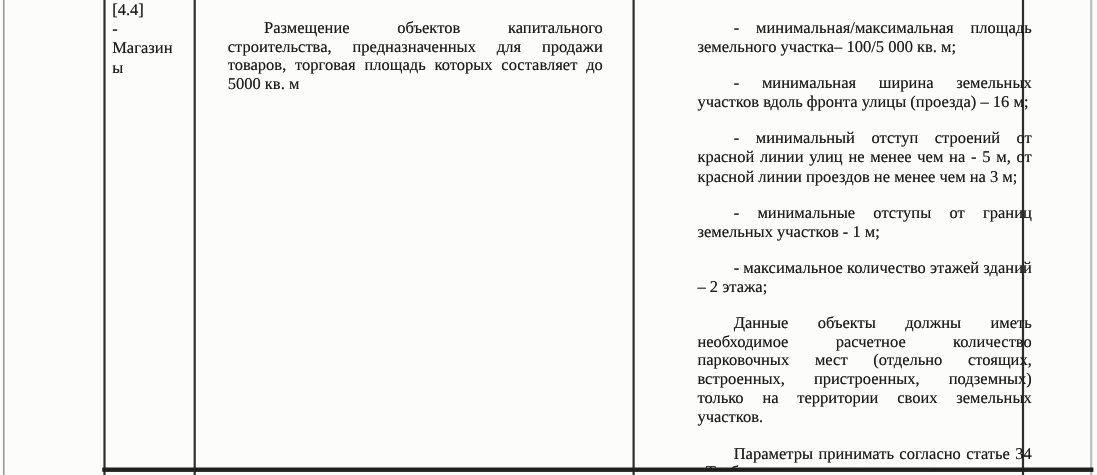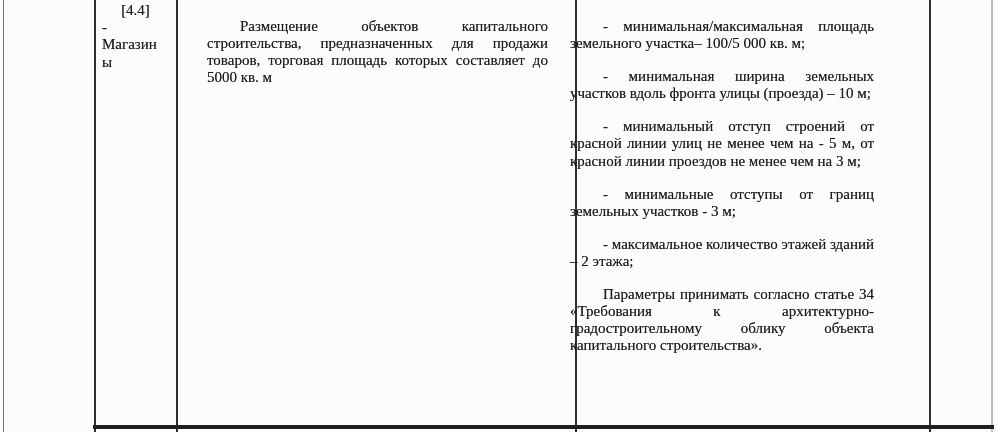--- a/index.html
+++ b/index.html
@@ -29,28 +29,28 @@
     font-size:15px;
     line-height:17.1px;
     text-shadow:0 0 0.6px rgba(25,25,25,0.65);
   }
   .cell-code{
     left:96px;width:80px;
     padding:2px 7px 0 6px;
     font-size:15px;line-height:17.2px;
     text-shadow:0 0 0.6px rgba(25,25,25,0.65);
   }
-  .code{text-align:center;}
+  .code{text-align:left;}
   .use-name{white-space:pre-line;text-align:left;}
   .cell-desc{
     left:178px;width:397px;
     padding:2px 11px 0 13px;
   }
   .cell-params{
-    left:546px;width:352px;height:427px;
+    left:610px;width:352px;height:427px;
     padding:2px 8px 0 8px;
     overflow:hidden;
   }
 </style>
 </head>
 <body>
 
 <div class="page">
 
   <div class="vline vl-left"></div>
@@ -67,20 +67,21 @@
 Магазин
 ы</div>
   </div>
 
   <div class="cell cell-desc">
     <p class="para">Размещение объектов капитального строительства, предназначенных для продажи товаров, торговая площадь которых составляет до 5000 кв. м</p>
   </div>
 
   <div class="cell cell-params">
     <p class="para">- минимальная/максимальная площадь земельного участка– 100/5 000 кв. м;</p>
-    <p class="para">- минимальная ширина земельных участков вдоль фронта улицы (проезда) – 10 м;</p>
+    <p class="para">- минимальная ширина земельных участков вдоль фронта улицы (проезда) – 16 м;</p>
     <p class="para">- минимальный отступ строений от красной линии улиц не менее чем на - 5 м, от красной линии проездов не менее чем на 3 м;</p>
-    <p class="para">- минимальные отступы от границ земельных участков - 3 м;</p>
+    <p class="para">- минимальные отступы от границ земельных участков - 1 м;</p>
     <p class="para">- максимальное количество этажей зданий – 2 этажа;</p>
+    <p class="para">Данные объекты должны иметь необходимое расчетное количество парковочных мест (отдельно стоящих, встроенных, пристроенных, подземных) только на территории своих земельных участков.</p>
     <p class="para">Параметры принимать согласно статье 34 «Требования к архитектурно-градостроительному облику объекта капитального строительства».</p>
   </div>
 
 </div>
 
 </body></html>

